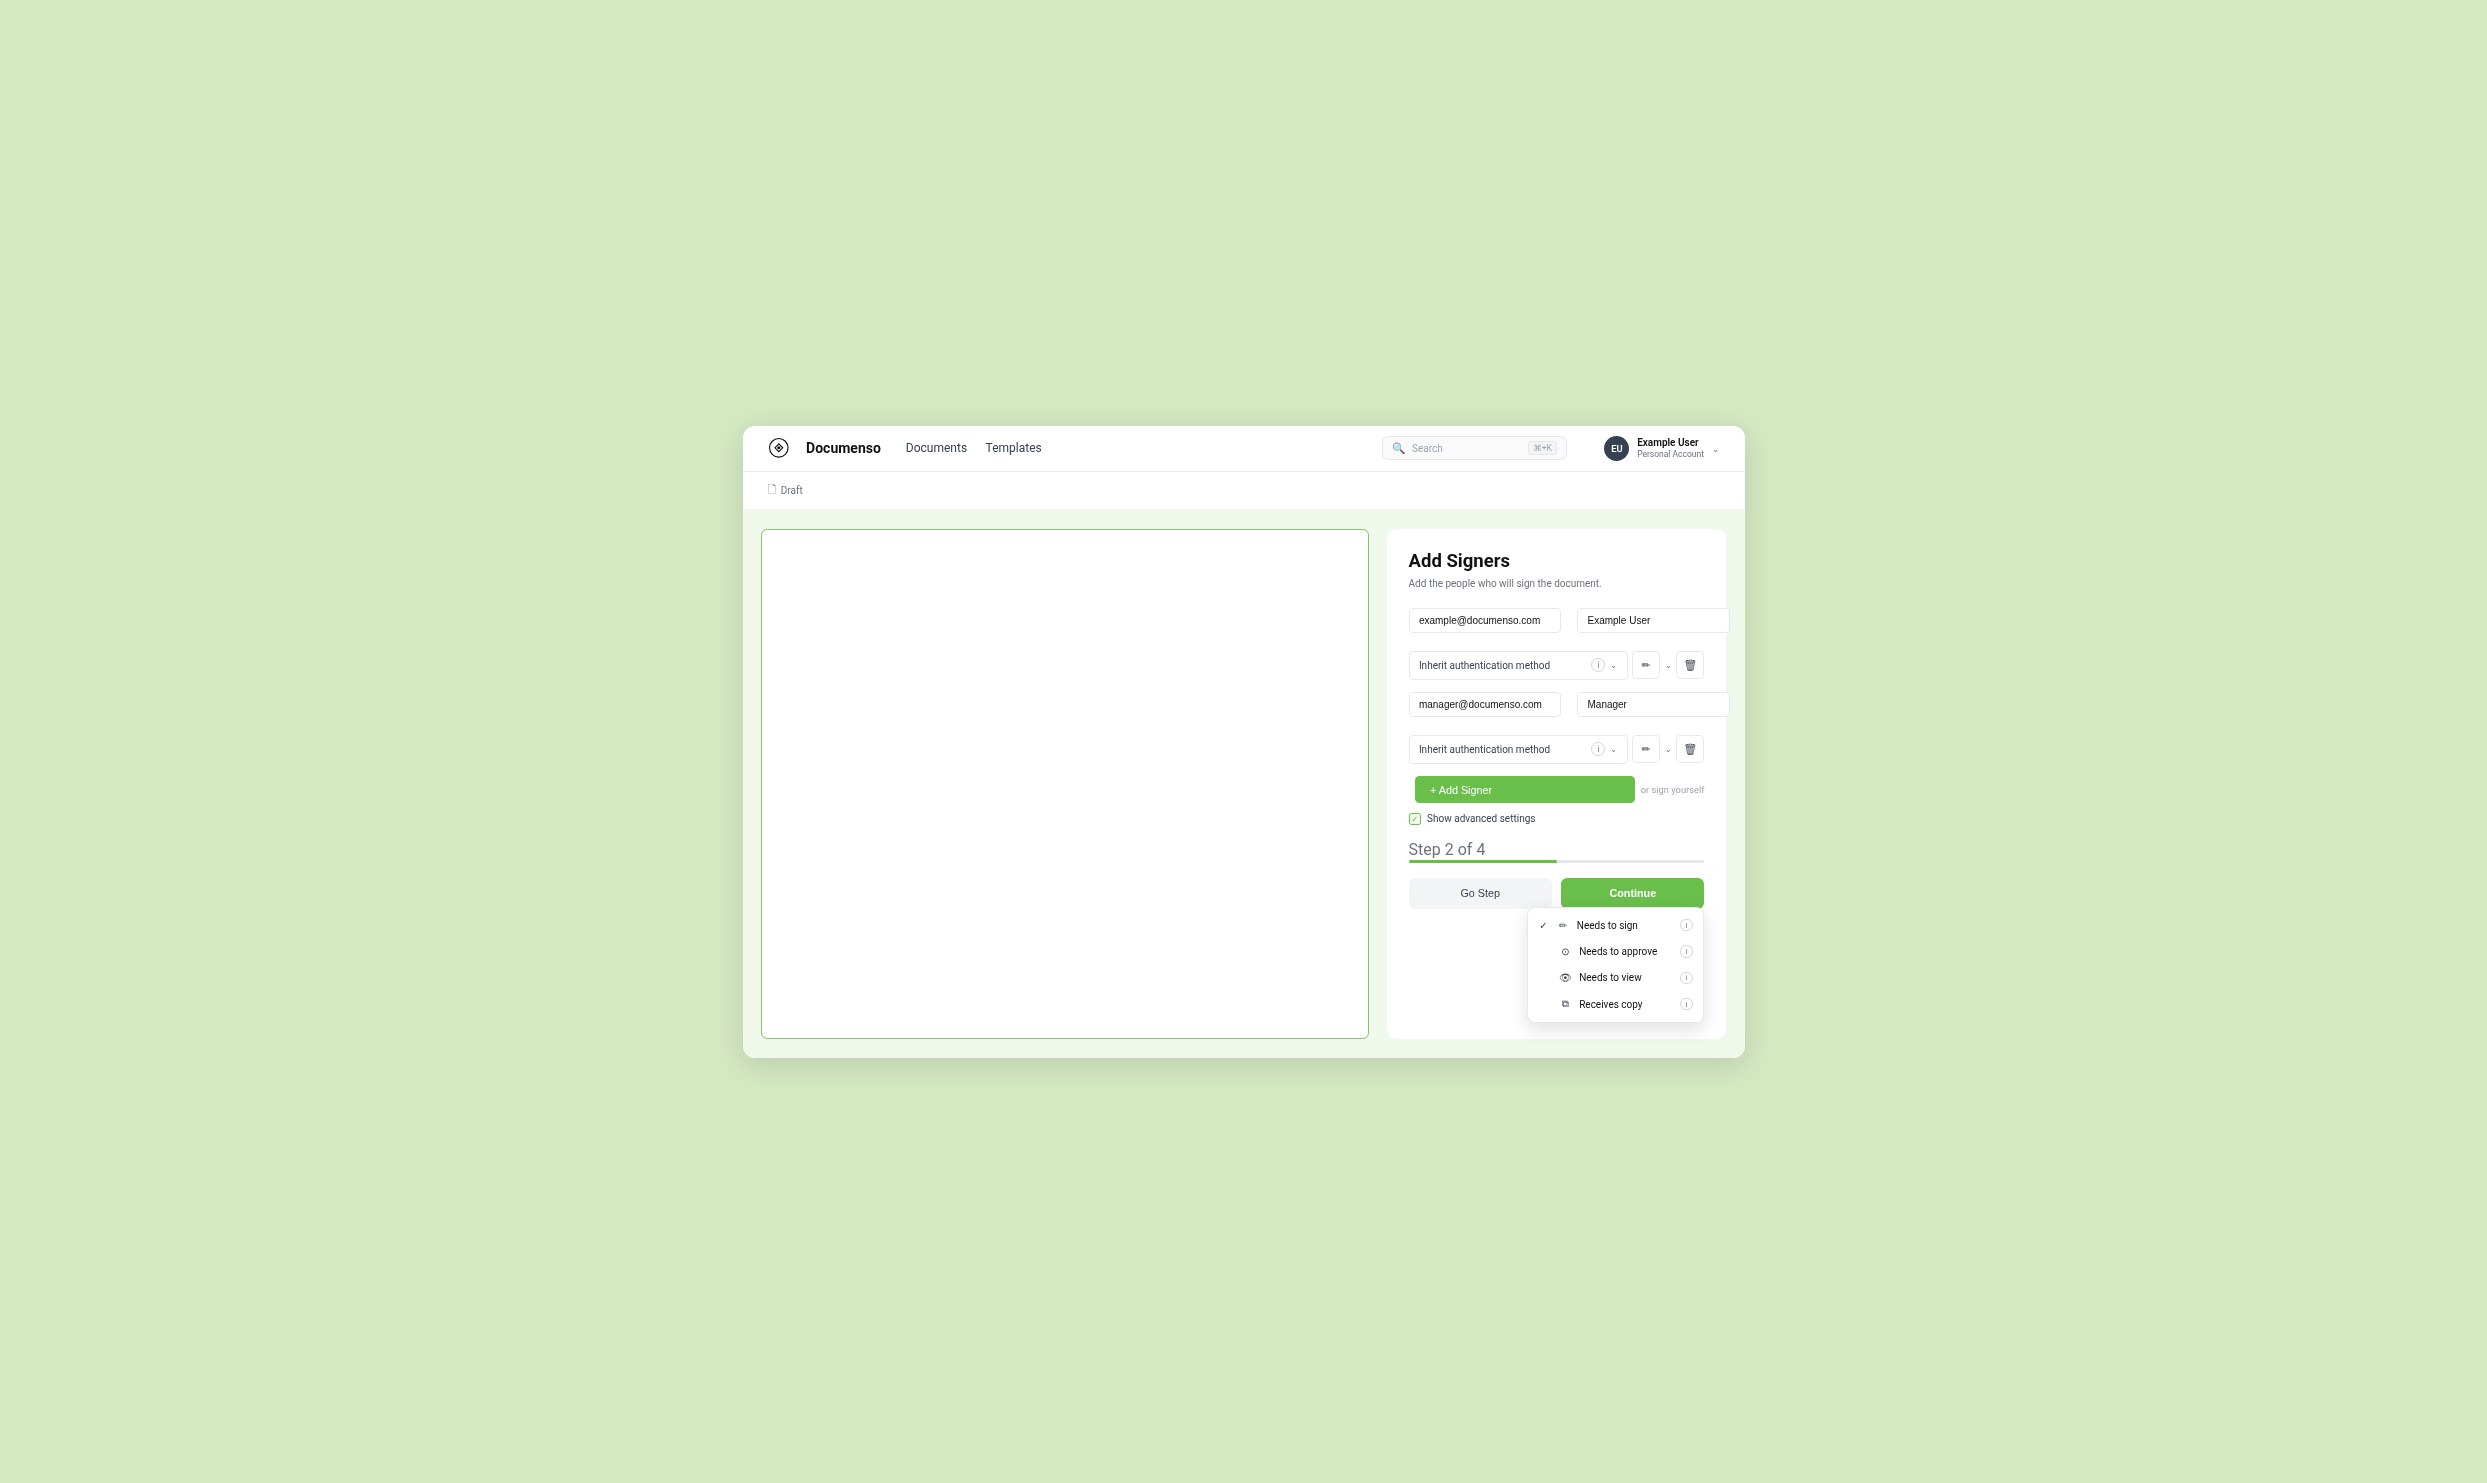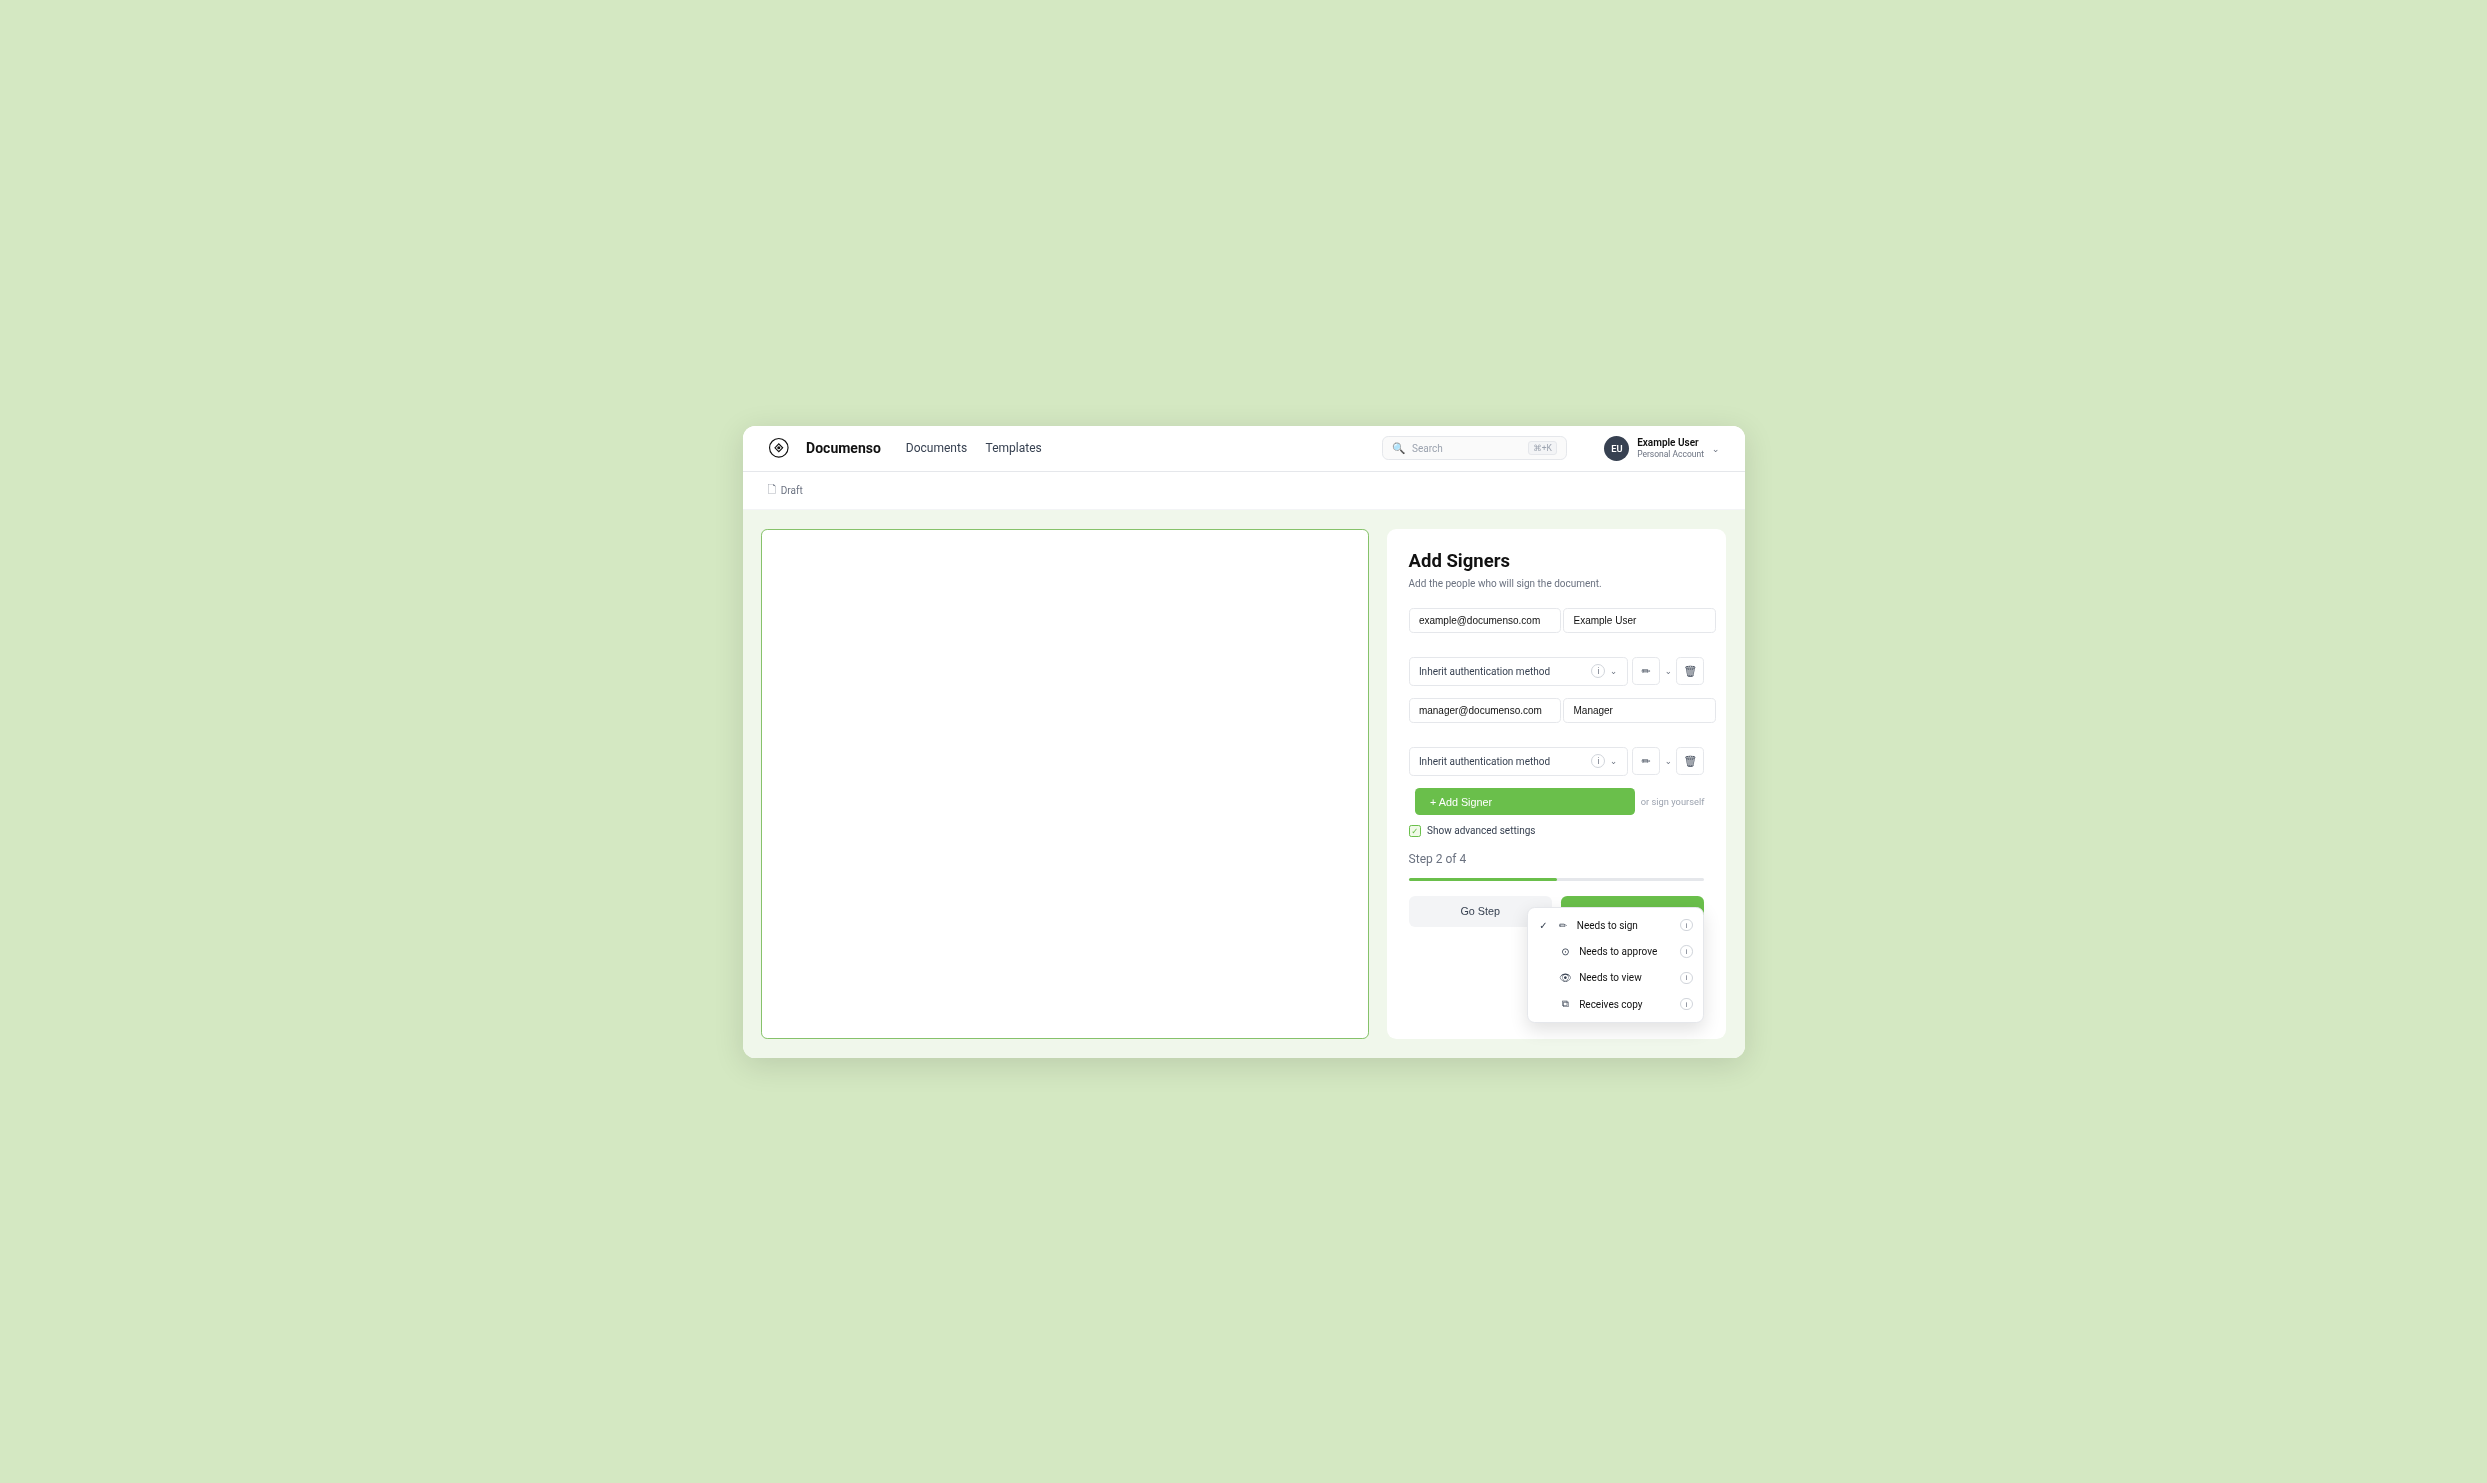--- a/index.html
+++ b/index.html
@@ -155,22 +155,22 @@
       color: #6b7280;
       margin-bottom: 18.5px;
     }
 
     
     .signer-block {
       margin-bottom: 12.3px;
     }
     .signer-inputs {
       display: flex;
-      gap: 2px;
-      margin-bottom: 24px;
+      gap: 16px;
+      margin-bottom: 18px;
     }
     .signer-email {
       flex: 1;
       border: 0.8px solid #e5e7eb;
       border-radius: 4.6px;
       padding: 6.2px 9.3px;
       font-size: 10px;
       color: #111;
       background: #fff;
     }
@@ -279,23 +279,23 @@
     }
     .checkbox-check { color: #6abf4b; font-size: 8.5px; }
     .advanced-label {
       font-size: 10px;
       color: #374151;
       cursor: pointer;
     }
 
     
     .step-info {
-      font-size: 12px;
+      font-size: 16px;
       color: #6b7280;
-      margin-bottom: 12px;
+      margin-bottom: 1px;
     }
     .progress-bar {
       height: 2.3px;
       background: #e5e7eb;
       border-radius: 1.5px;
       margin-bottom: 15.4px;
     }
     .progress-fill {
       height: 100%;
       background: #6abf4b;

